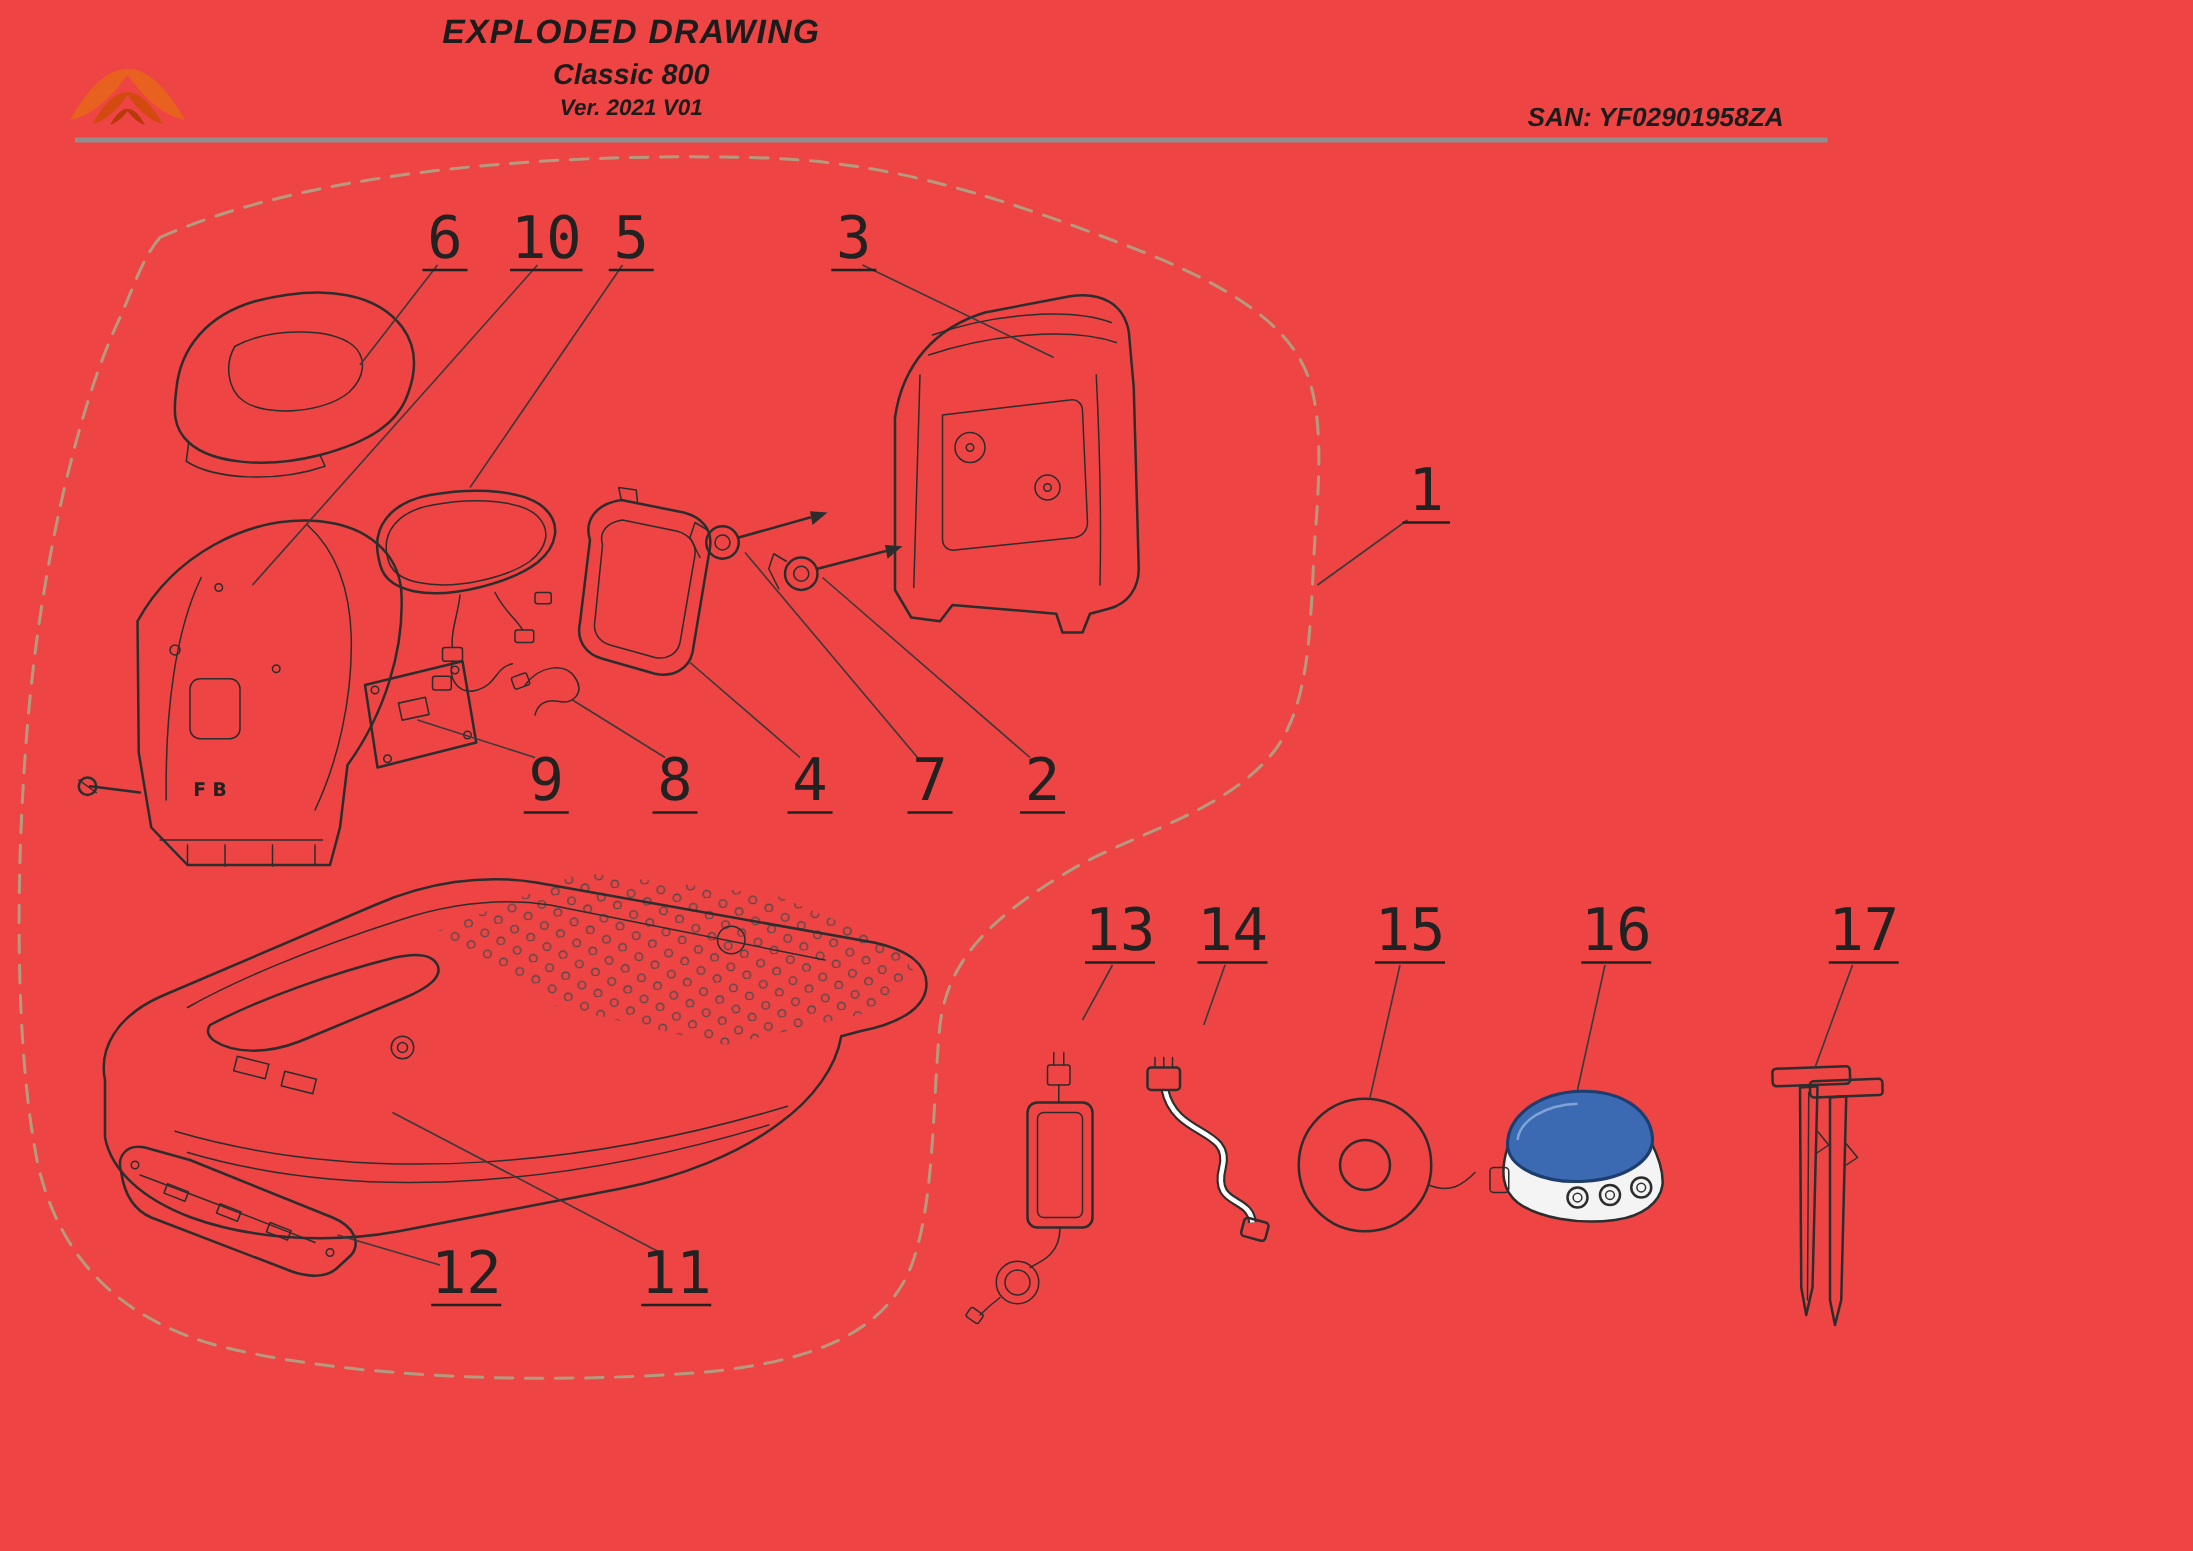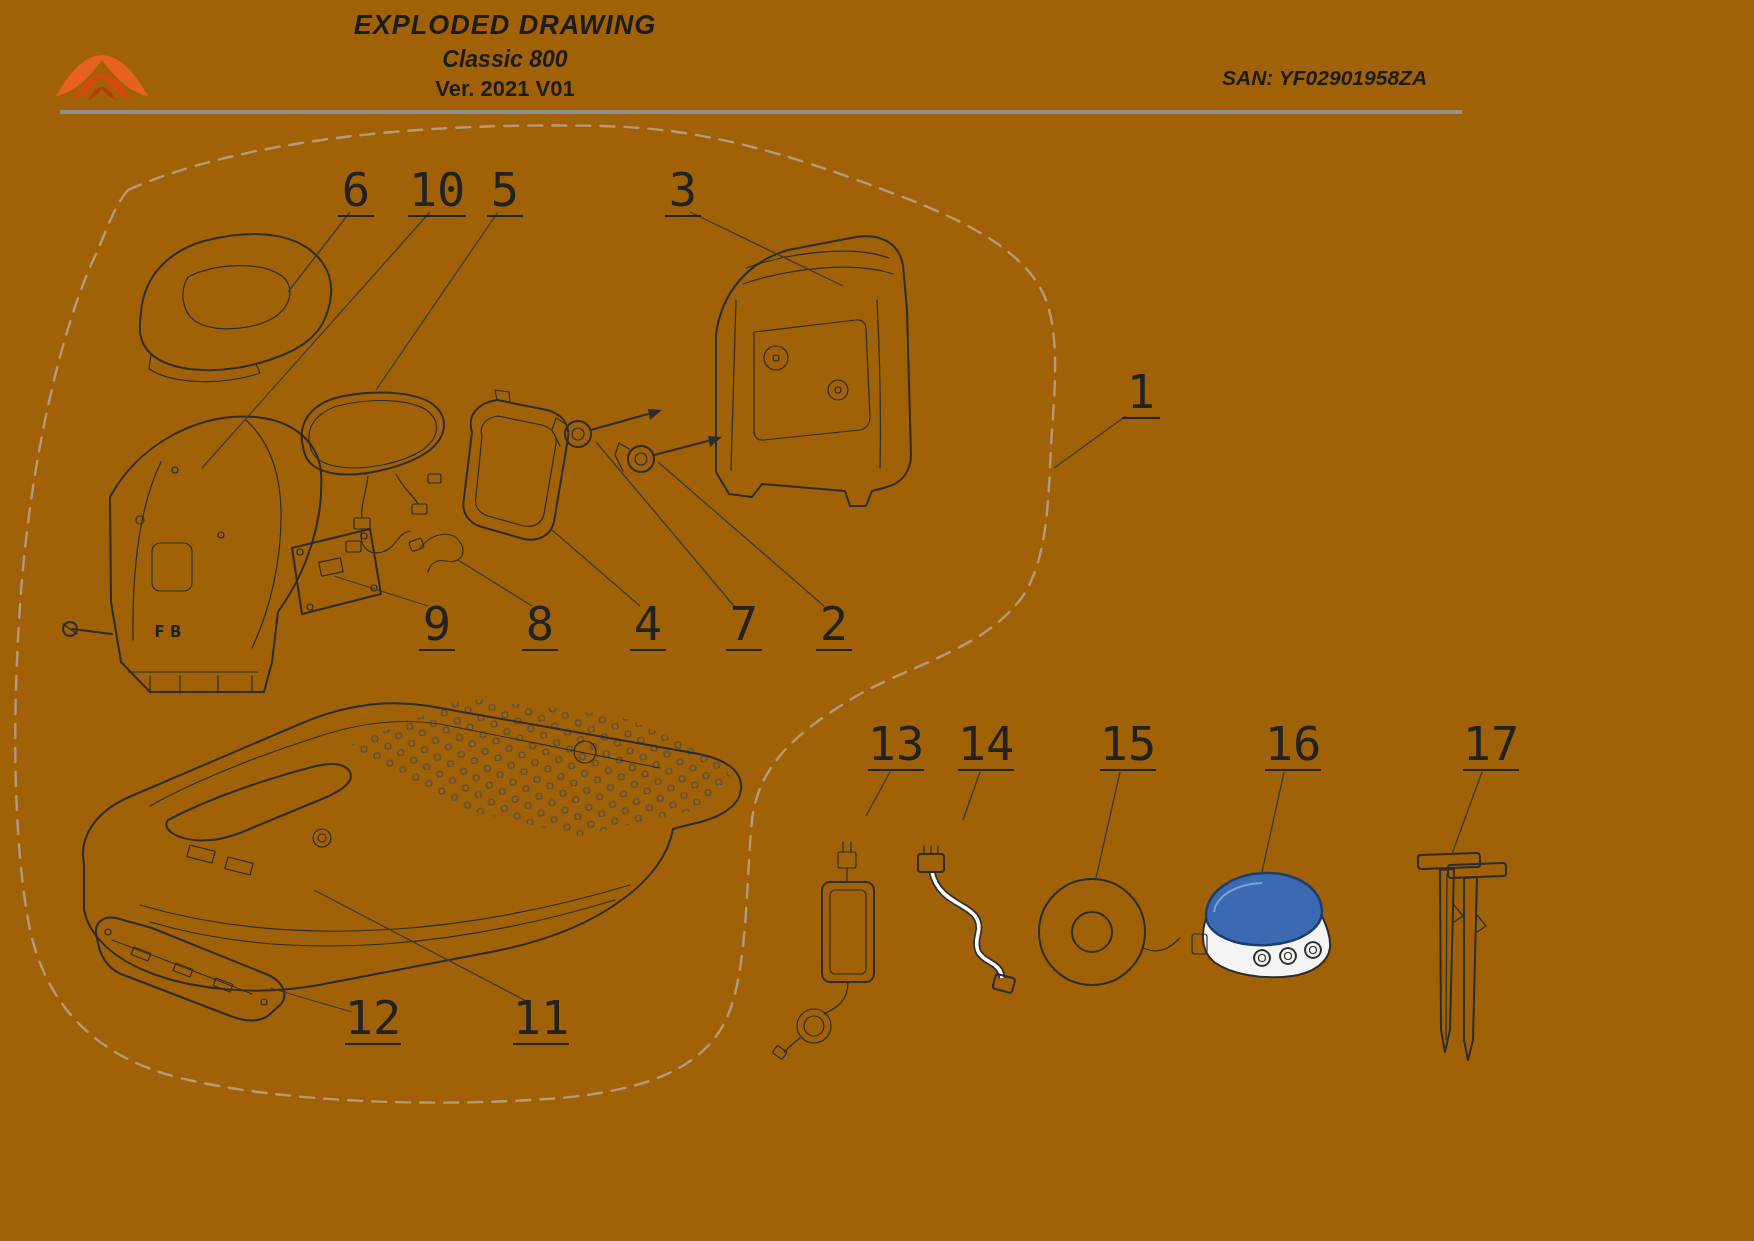--- a/index.html
+++ b/index.html
@@ -1,23 +1,23 @@
 <!DOCTYPE html>
 <html><head>
 <meta charset="utf-8">
 <style>
   html,body{margin:0;padding:0;background:#ffffff;}
-  .page{position:relative;width:1754px;height:1241px;background:#a16207;
+  .page{position:relative;width:1754px;height:1241px;background:#ef4444;
         font-family:"Liberation Sans",sans-serif;overflow:hidden;}
   .logo{position:absolute;top:12px;left:52px;width:100px;height:88px;}
   .title-block{position:absolute;top:10px;left:270px;width:470px;text-align:center;color:#1c1c1c;}
   .title-main{font-size:27px;font-weight:bold;font-style:italic;letter-spacing:1px;}
   .title-model{font-size:23px;font-weight:bold;font-style:italic;margin-top:5px;}
-  .title-ver{font-size:22px;font-weight:bold;margin-top:3px;}
-  .san{position:absolute;top:66px;left:1222px;width:240px;font-size:21px;
+  .title-ver{font-size:18px;font-weight:bold;font-style:italic;margin-top:3px;}
+  .san{position:absolute;top:83px;left:1222px;width:240px;font-size:21px;
        font-weight:bold;font-style:italic;color:#1c1c1c;white-space:nowrap;}
   .rule{position:absolute;top:110px;left:60px;width:1402px;height:4px;background:#8f8f8f;}
   svg.diagram{position:absolute;top:0;left:0;}
   .ln{fill:none;stroke:#2d2d2d;stroke-width:2;stroke-linecap:round;stroke-linejoin:round;}
   .thin{stroke-width:1.2;}
   .leader{stroke:#3a3a3a;stroke-width:1.3;fill:none;}
   .callout{font-family:"DejaVu Sans Mono",monospace;font-size:47px;fill:#222;text-anchor:middle;}
   .callout-ul{stroke:#222;stroke-width:2;}
   .mark{font-family:"DejaVu Sans",sans-serif;font-size:15px;font-weight:bold;fill:#222;text-anchor:middle;}
   .boundary{fill:none;stroke:#b59a7e;stroke-width:2.4;stroke-dasharray:14 10;stroke-linecap:round;}

